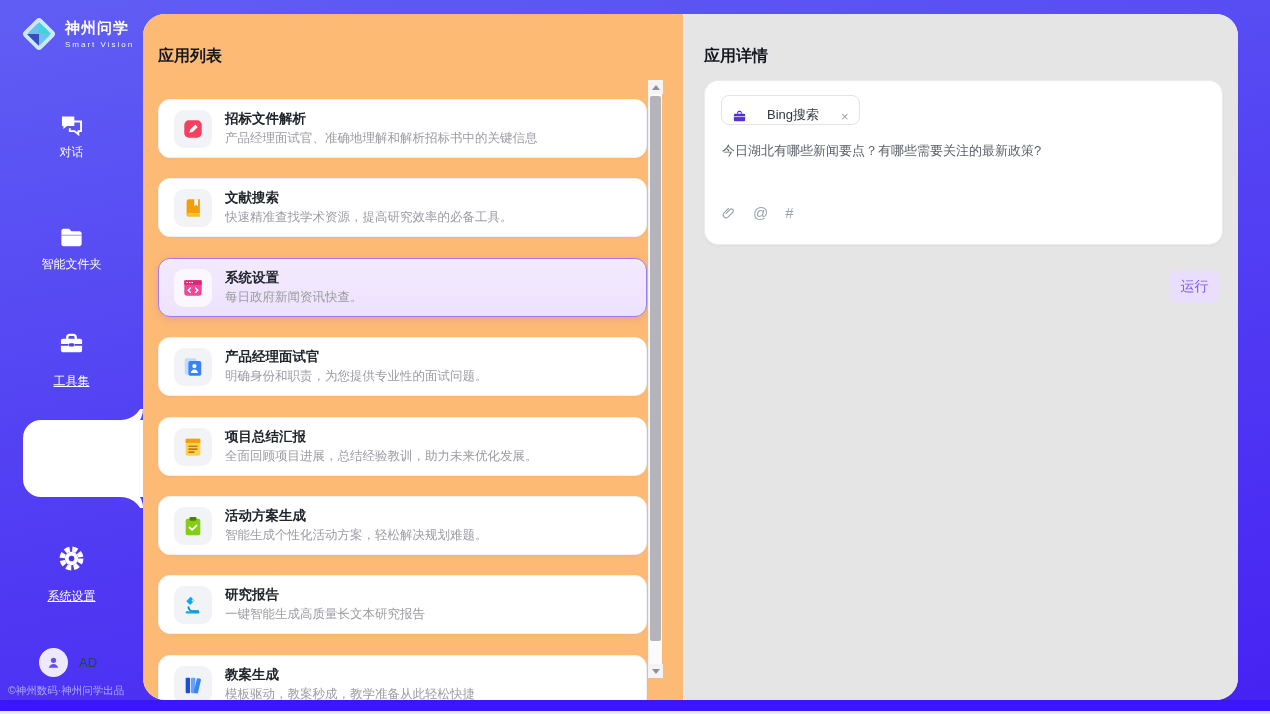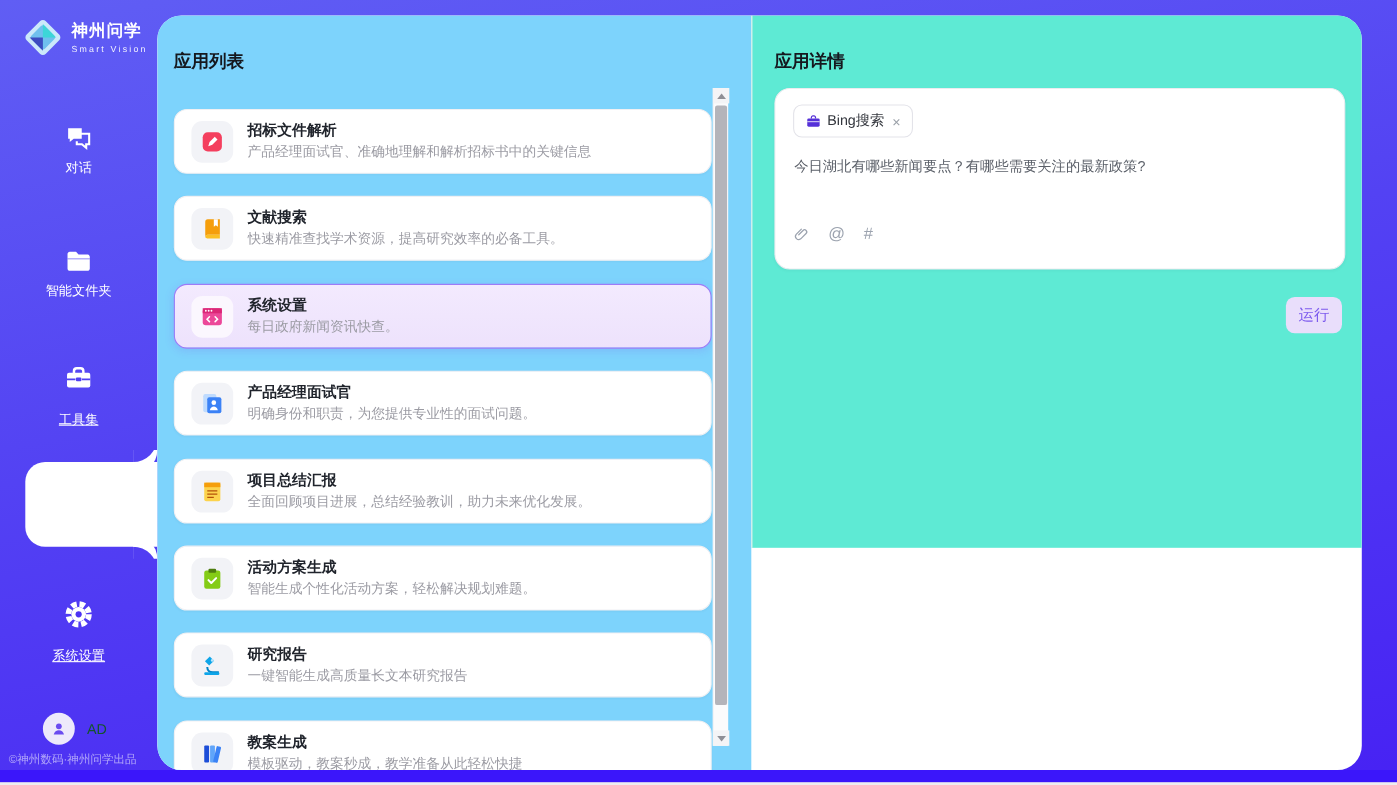--- a/index.html
+++ b/index.html
@@ -8,23 +8,23 @@
   #app { position:relative; width:1270px; height:714px; background:#ededf0; }
 
   
   .frame { position:absolute; left:0; top:0; width:1270px; height:711px;
            background:linear-gradient(168deg,#605EF4 0%,#5342F3 45%,#4722F3 100%); }
   .bottombar { position:absolute; left:0; top:700px; width:1270px; height:11px; background:#3B16FA; }
 
   
   .content { position:absolute; left:143px; top:14px; width:1095px; height:686px;
              border-radius:22px; overflow:hidden; background:#fff; }
-  .list-col { position:absolute; left:0; top:0; width:540px; height:686px; background:#7dd3fc; }
-  .detail-col { position:absolute; left:540px; top:0; width:555px; height:484px;
-                background:#5eead4; border-left:1px solid #EFEFF2; }
+  .list-col { position:absolute; left:0; top:0; width:540px; height:686px; background:#fdba74; }
+  .detail-col { position:absolute; left:540px; top:0; width:555px; height:686px;
+                background:#e5e5e5; border-left:1px solid #EFEFF2; }
 
   
   .sidebar { position:absolute; left:0; top:0; width:143px; height:516px; color:#fff; }
   .logo-row { position:absolute; left:20px; top:15px; display:flex; align-items:center; gap:7px; }
   .logo-text .t1 { font-size:15px; font-weight:bold; letter-spacing:1px; }
   .logo-text .t2 { font-size:8px; letter-spacing:2px; opacity:.92; margin-top:2px; }
   .nav-item { position:absolute; left:0; width:143px; text-align:center; cursor:pointer; }
   .nav-item .nicon { display:flex; justify-content:center; }
   .nav-label { font-size:12px; color:#fff; margin-top:5px; display:inline-block; }
   .nav-label.u { text-decoration:underline;margin-top:16px; }
@@ -60,22 +60,22 @@
   .scrollbar { position:absolute; left:505px; top:66px; width:14px; height:598px; background:#FBFBFC; border-left:1px solid #F2F2F4; }
   .sb-btn { position:absolute; left:0; width:14px; height:14px; background:#F4F4F6; display:flex; align-items:center; justify-content:center; }
   .sb-up { top:0; } .sb-down { bottom:0; }
   .tri-up { width:0; height:0; border-left:4px solid transparent; border-right:4px solid transparent; border-bottom:5px solid #8F8F96; }
   .tri-down { width:0; height:0; border-left:4px solid transparent; border-right:4px solid transparent; border-top:5px solid #8F8F96; }
   .sb-thumb { position:absolute; left:1px; top:16px; width:11px; height:545px; background:#B4B4BA; border-radius:2px; }
 
   
   .detail-card { position:absolute; left:20px; top:66px; width:519px; height:165px; background:#fff;
                  border:1px solid #ECECF0; border-radius:14px; box-shadow:0 1px 3px rgba(20,20,40,.04); }
-  .tool-tag { position:absolute; left:16px; top:14px; height:30px; display:inline-flex; align-items:center;
-              gap:5px; padding:0 10px; border:1px solid #E3E3E9; border-radius:8px; background:#fff; cursor:pointer; }
+  .tool-tag { position:absolute; left:16px; top:14px; height:30px; display:inline-flex; align-items:flex-end;
+              gap:20px; padding:0 10px; border:1px solid #E3E3E9; border-radius:8px; background:#fff; cursor:pointer; }
   .tool-tag .tlabel { font-size:13px; color:#33363D; }
   .tool-tag .tclose { font-size:13px; color:#9AA0A8; cursor:pointer; padding-left:2px; }
   .prompt-text { position:absolute; left:17px; top:60px; width:486px; font-size:13px; color:#5A5F68; line-height:1.5; cursor:text; }
   .input-tools { position:absolute; left:16px; top:123px; display:flex; align-items:center; gap:17px; }
   .itool { color:#9CA3AF; font-size:15px; cursor:pointer; display:flex; align-items:center; }
   .run-btn { position:absolute; left:485px; top:256px; width:51px; height:33px; background:#E9DEFB;
              color:#7D5BEE; font-size:14px; border:none; border-radius:8px; cursor:pointer;
              font-family:inherit; }
 </style>
 </head>

